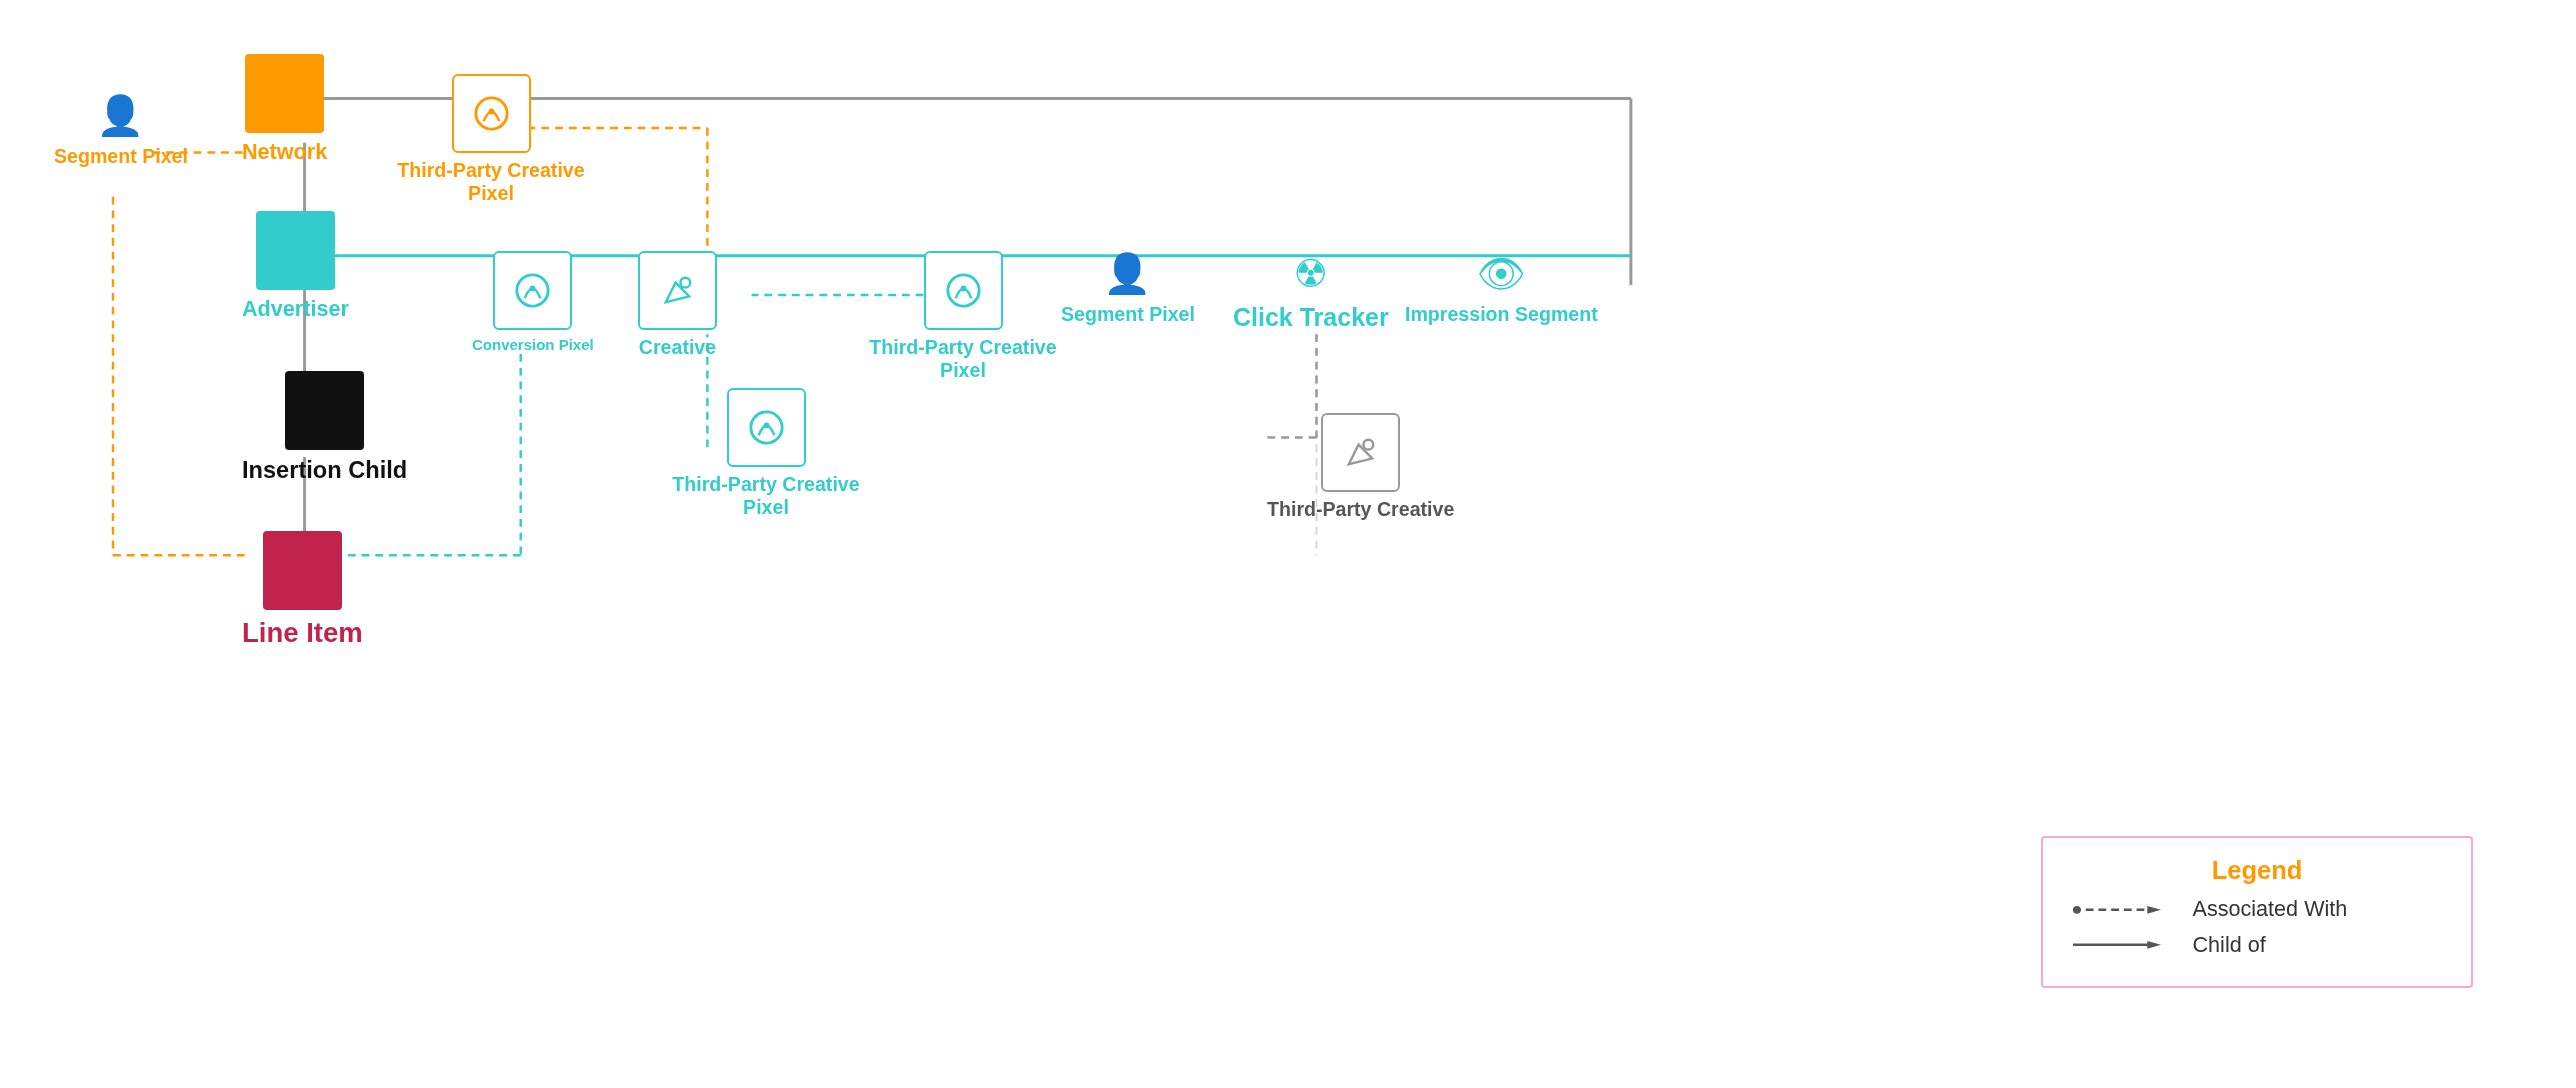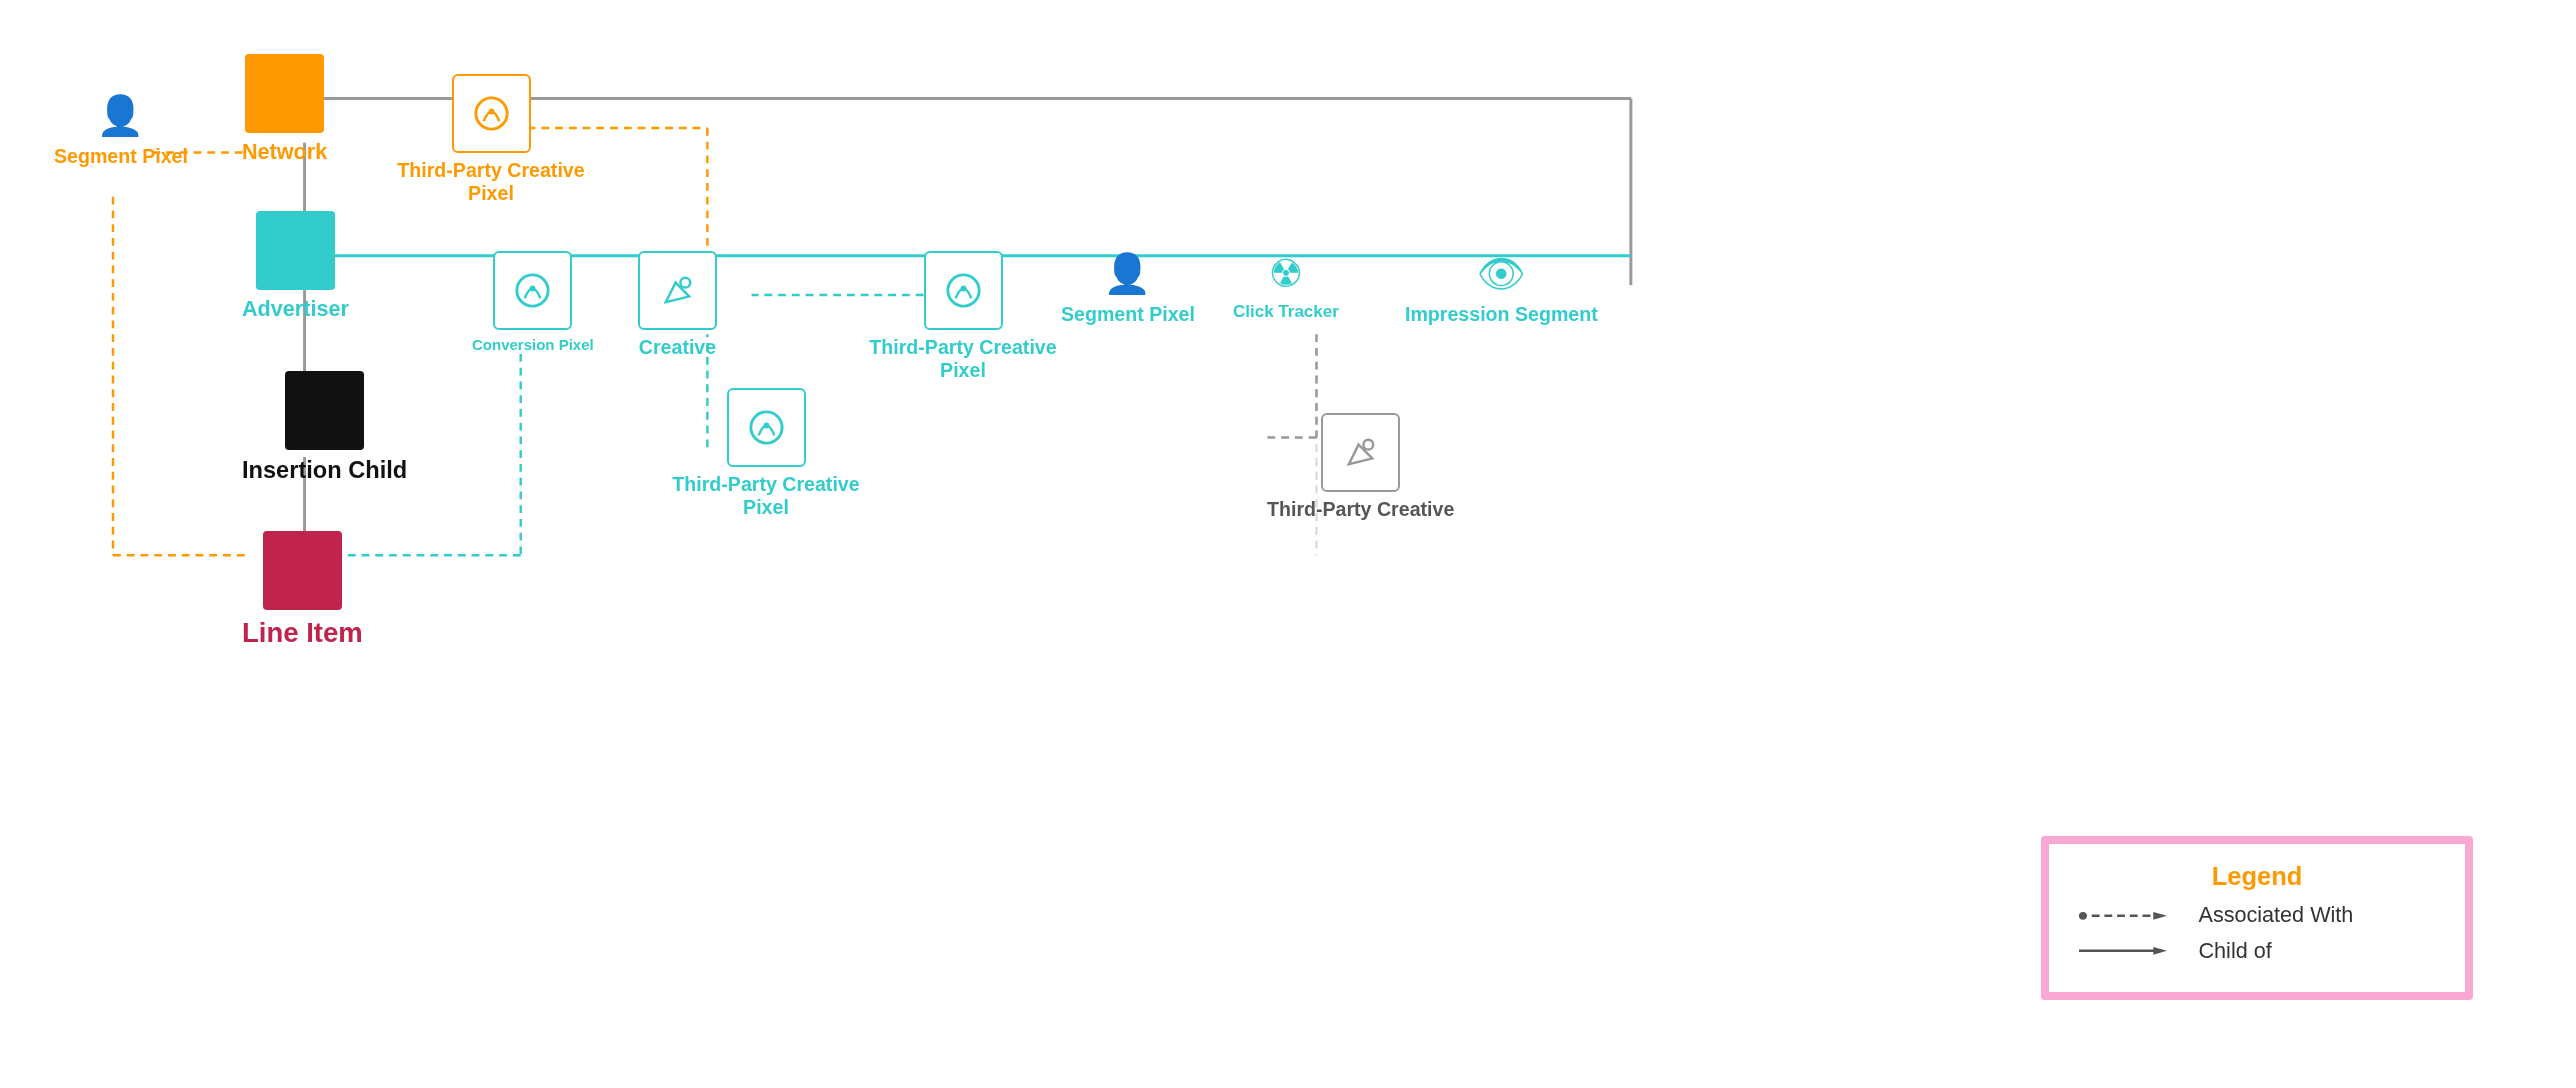--- a/index.html
+++ b/index.html
@@ -53,21 +53,21 @@
       position: absolute;
       top: 0; left: 0;
       width: 2576px;
       height: 1089px;
       pointer-events: none;
     }
 
     
     .legend {
       position: absolute;
-      border: 8px solid #f9a8d4;
+      border: 2px solid #f9a8d4;
       border-radius: 3.9px;
       padding: 17.7px 29.5px;
       background: #fff;
     }
     .legend-title {
       color: #f90;
       font-weight: bold;
       font-size: 25.5px;
       margin-bottom: 11.8px;
       text-align: center;
@@ -184,21 +184,21 @@
     <div class="node-label" style="color:#3cc; font-size:19.6px; max-width:216px;">Third-Party Creative Pixel</div>
   </div>
 
   <div class="node" style="left:1061px; top:251px;">
     <div style="color:#3cc; font-size:39px;">👤</div>
     <div class="node-label" style="color:#3cc; font-size:19.6px;">Segment Pixel</div>
   </div>
 
   <div class="node" style="left:1233px; top:251px;">
     <div style="color:#3cc; font-size:39px;">☢</div>
-    <div class="node-label" style="color:#3cc; font-size:17px;">Click Tracker</div>
+    <div class="node-label" style="color:#3cc; font-size:25px;">Click Tracker</div>
   </div>
 
   <div class="node" style="left:1405px; top:251px;">
     <div style="color:#3cc; font-size:39px;">👁</div>
     <div class="node-label" style="color:#3cc; font-size:19.6px;">Impression Segment</div>
   </div>
 
   <div class="node" style="left:658px; top:388px;">
     <div class="node-icon-box" style="border-color:#3cc; color:#3cc;">
       <svg width="43" height="43" viewBox="0 0 44 44" fill="none">

